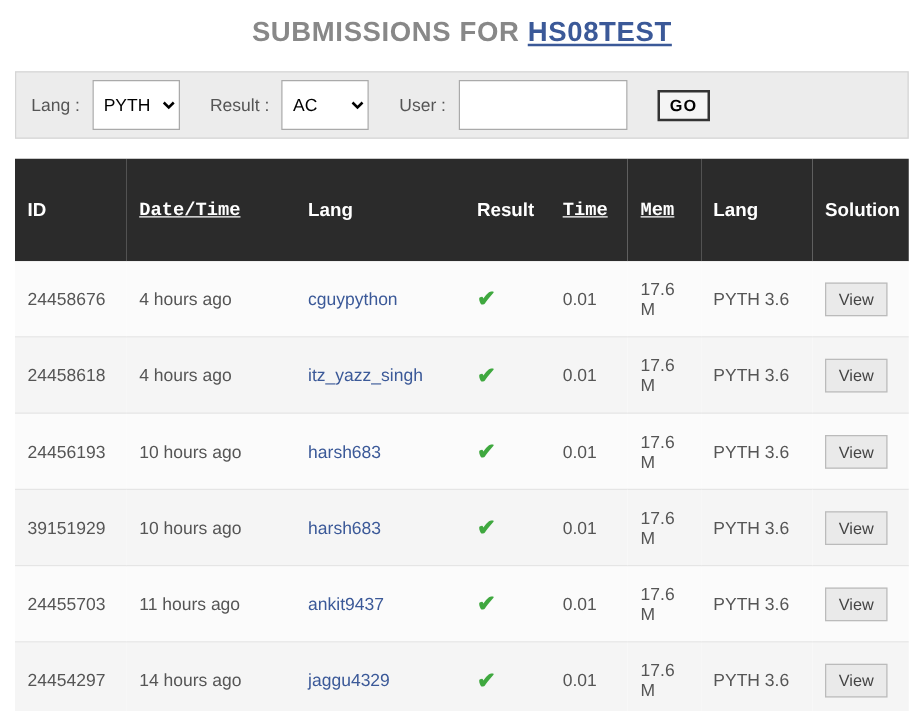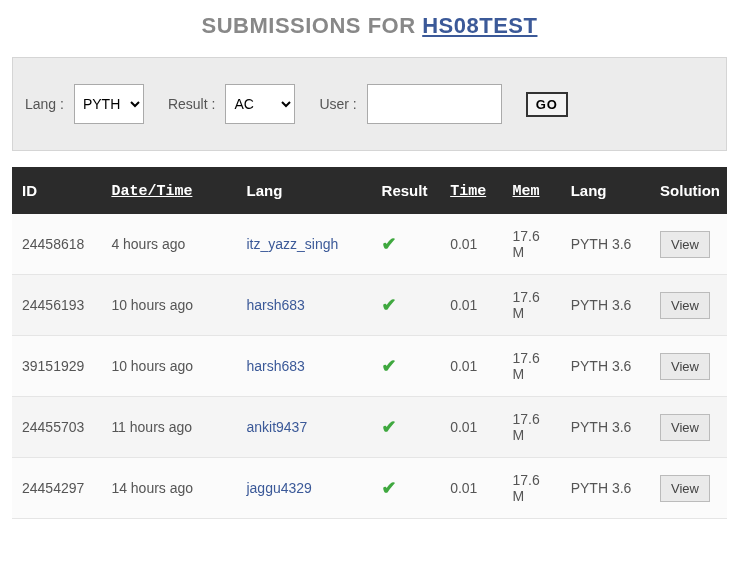--- a/index.html
+++ b/index.html
@@ -19,21 +19,21 @@
     color: #888;
     margin: 1px 0 18px 0;
     letter-spacing: 0.5px;
   }
   .title .code {
     color: #3b5998;
   }
   .filter-bar {
     background: #ececec;
     border: 1px solid #d5d5d5;
-    padding: 26px 12px;
+    padding: 6px 12px;
     margin-bottom: 16px;
     display: flex;
     align-items: center;
     gap: 8px;
     font-size: 14px;
     color: #555;
   }
   .filter-bar label { margin-right: 2px; }
   .filter-bar select, .filter-bar input[type="text"] {
     font-size: 14px;
@@ -58,21 +58,21 @@
 
   table.sub {
     width: 100%;
     border-collapse: collapse;
     table-layout: fixed;
   }
   table.sub thead th {
     background: #2b2b2b;
     color: #fff;
     text-align: left;
-    padding: 14px 10px;
+    padding: 32px 10px;
     font-size: 15px;
     font-weight: bold;
   }
   table.sub thead th .ul { text-decoration: underline; font-family: Liberation Mono, monospace; }
   table.sub tbody td {
     padding: 14px 10px;
     border-bottom: 1px solid #e5e5e5;
     vertical-align: middle;
     color: #555;
     word-wrap: break-word;
@@ -142,20 +142,30 @@
       <th><span>Lang</span></th>
       <th><span>Result</span></th>
       <th><span class="ul">Time</span></th>
       <th><span class="ul">Mem</span></th>
       <th><span>Lang</span></th>
       <th><span>Solution</span></th>
     </tr>
   </thead>
   <tbody id="rows">
       <tr>
+        <td>24458676</td>
+        <td>4 hours ago</td>
+        <td><a href="#" class="user-link">cguypython</a></td>
+        <td><span class="check">✔</span></td>
+        <td>0.01</td>
+        <td>17.6M</td>
+        <td>PYTH 3.6</td>
+        <td><button class="view-btn">View</button></td>
+      </tr>
+      <tr>
         <td>24458618</td>
         <td>4 hours ago</td>
         <td><a href="#" class="user-link">itz_yazz_singh</a></td>
         <td><span class="check">✔</span></td>
         <td>0.01</td>
         <td>17.6M</td>
         <td>PYTH 3.6</td>
         <td><button class="view-btn">View</button></td>
       </tr>
       <tr>

